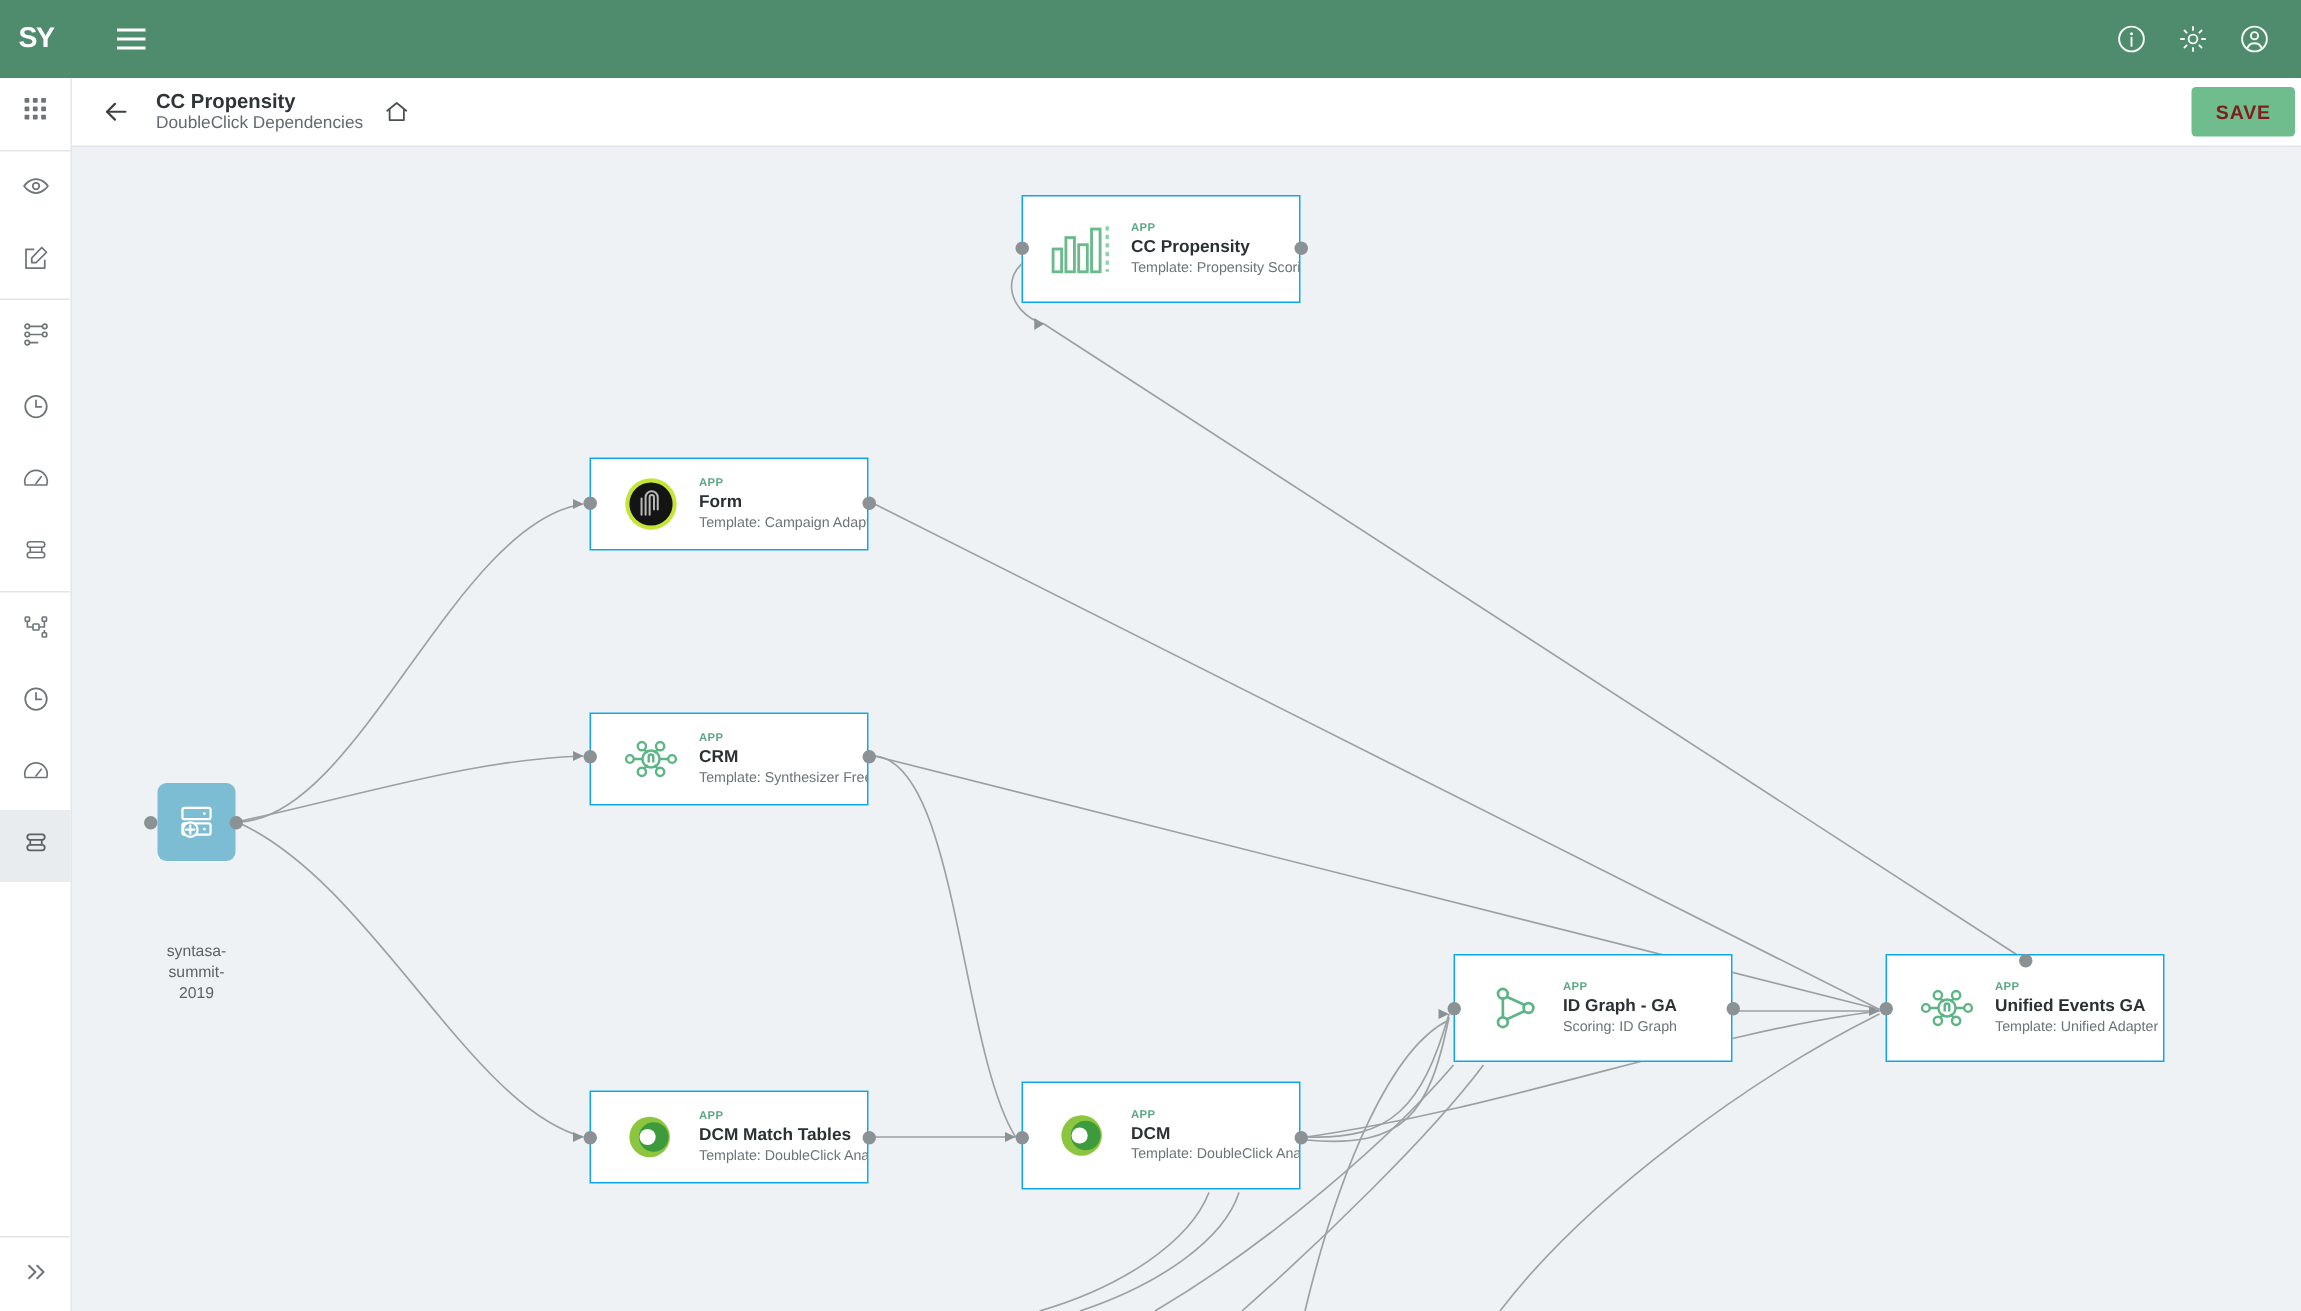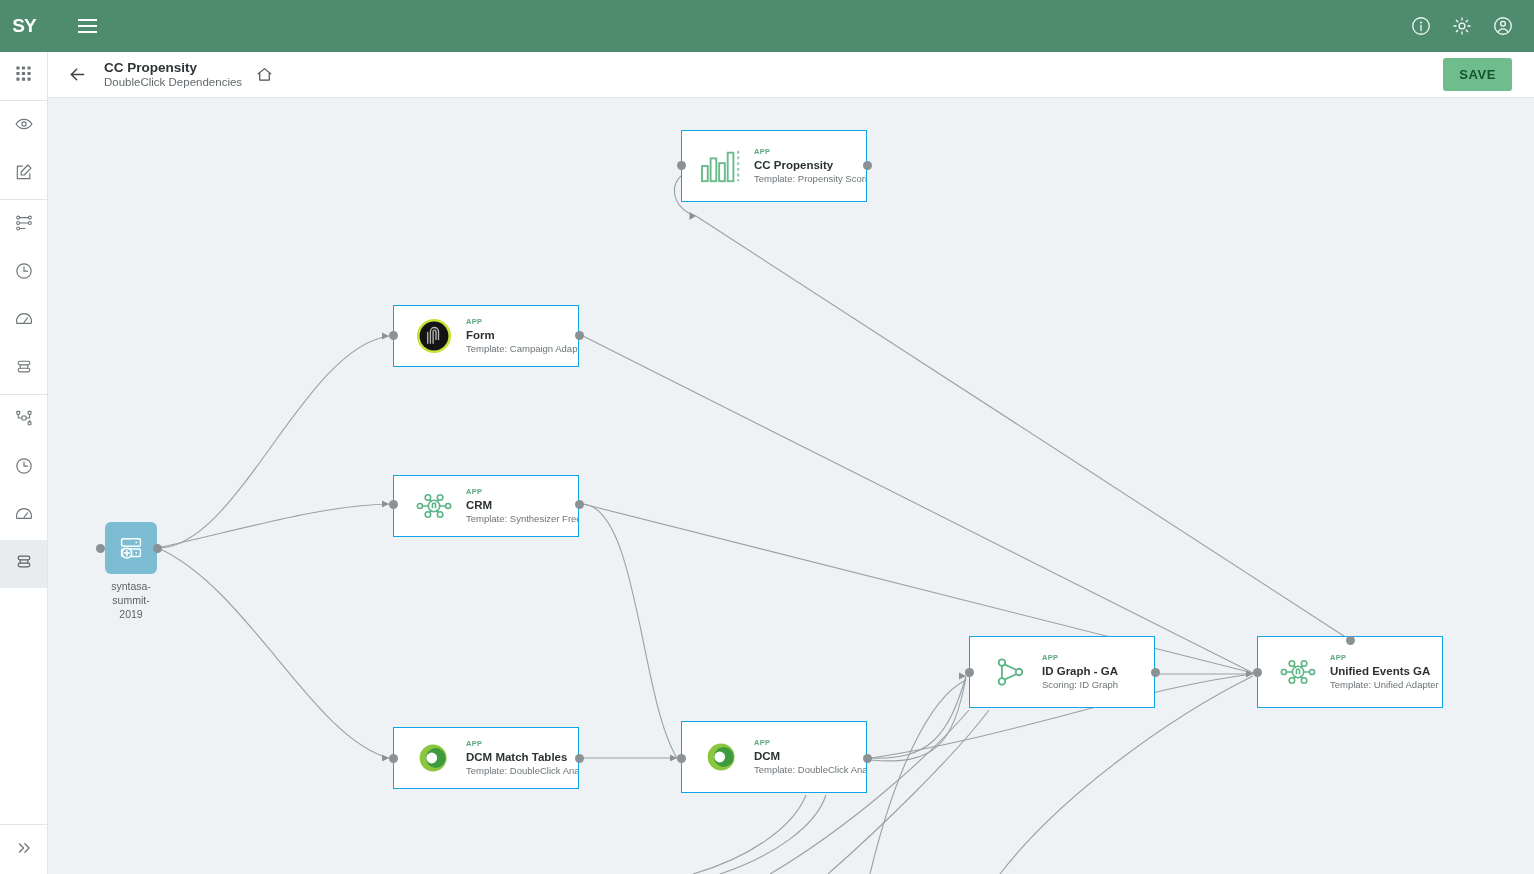--- a/index.html
+++ b/index.html
@@ -44,22 +44,22 @@
   }
   .back-arrow { width: 30px; height: 30px; margin-left: 14px; cursor: pointer;
                 display: flex; align-items: center; justify-content: center; }
   .title-block { margin-left: 12px; line-height: 1.12; }
   .title-main { font-size: 13.5px; font-weight: bold; color: #2f3436; }
   .title-sub  { font-size: 11.5px; color: #63696c; margin-top: 1px; }
   .home-icon { margin-left: 12px; width: 20px; height: 20px; cursor: pointer;
                display: flex; align-items: center; justify-content: center; }
   .sub-spacer { flex: 1; }
   .save-btn {
-    margin-right: 22px;
-    background: #6fbc8d; color: #14532d;
+    margin-right: 4px;
+    background: #6fbc8d; color: #7f1d1d;
     border: none; border-radius: 3px;
     font-family: "Liberation Sans", sans-serif;
     font-size: 13px; font-weight: bold; letter-spacing: .6px;
     padding: 9px 16px; cursor: pointer;
   }
 
   
   .rail {
     position: absolute; top: 51px; left: 0;
     width: 48px; height: 823px;
@@ -115,21 +115,21 @@
   .src-node {
     position: absolute;
     width: 52px; height: 52px;
     background: #7dbdd4; border-radius: 6px;
     display: flex; align-items: center; justify-content: center;
     cursor: pointer;
   }
   .src-label {
     position: absolute;
     width: 92px; text-align: center;
-    font-size: 10.5px; color: #5d6366; line-height: 1.32;
+    font-size: 10.5px; color: #5d6366; line-height: 1.32; margin-top: 48px;
   }
 </style>
 </head>
 <body>
 
 <div class="appbar">
   <div class="brand">SY</div>
   <div class="hamburger">
     <span></span>
     <span></span>

